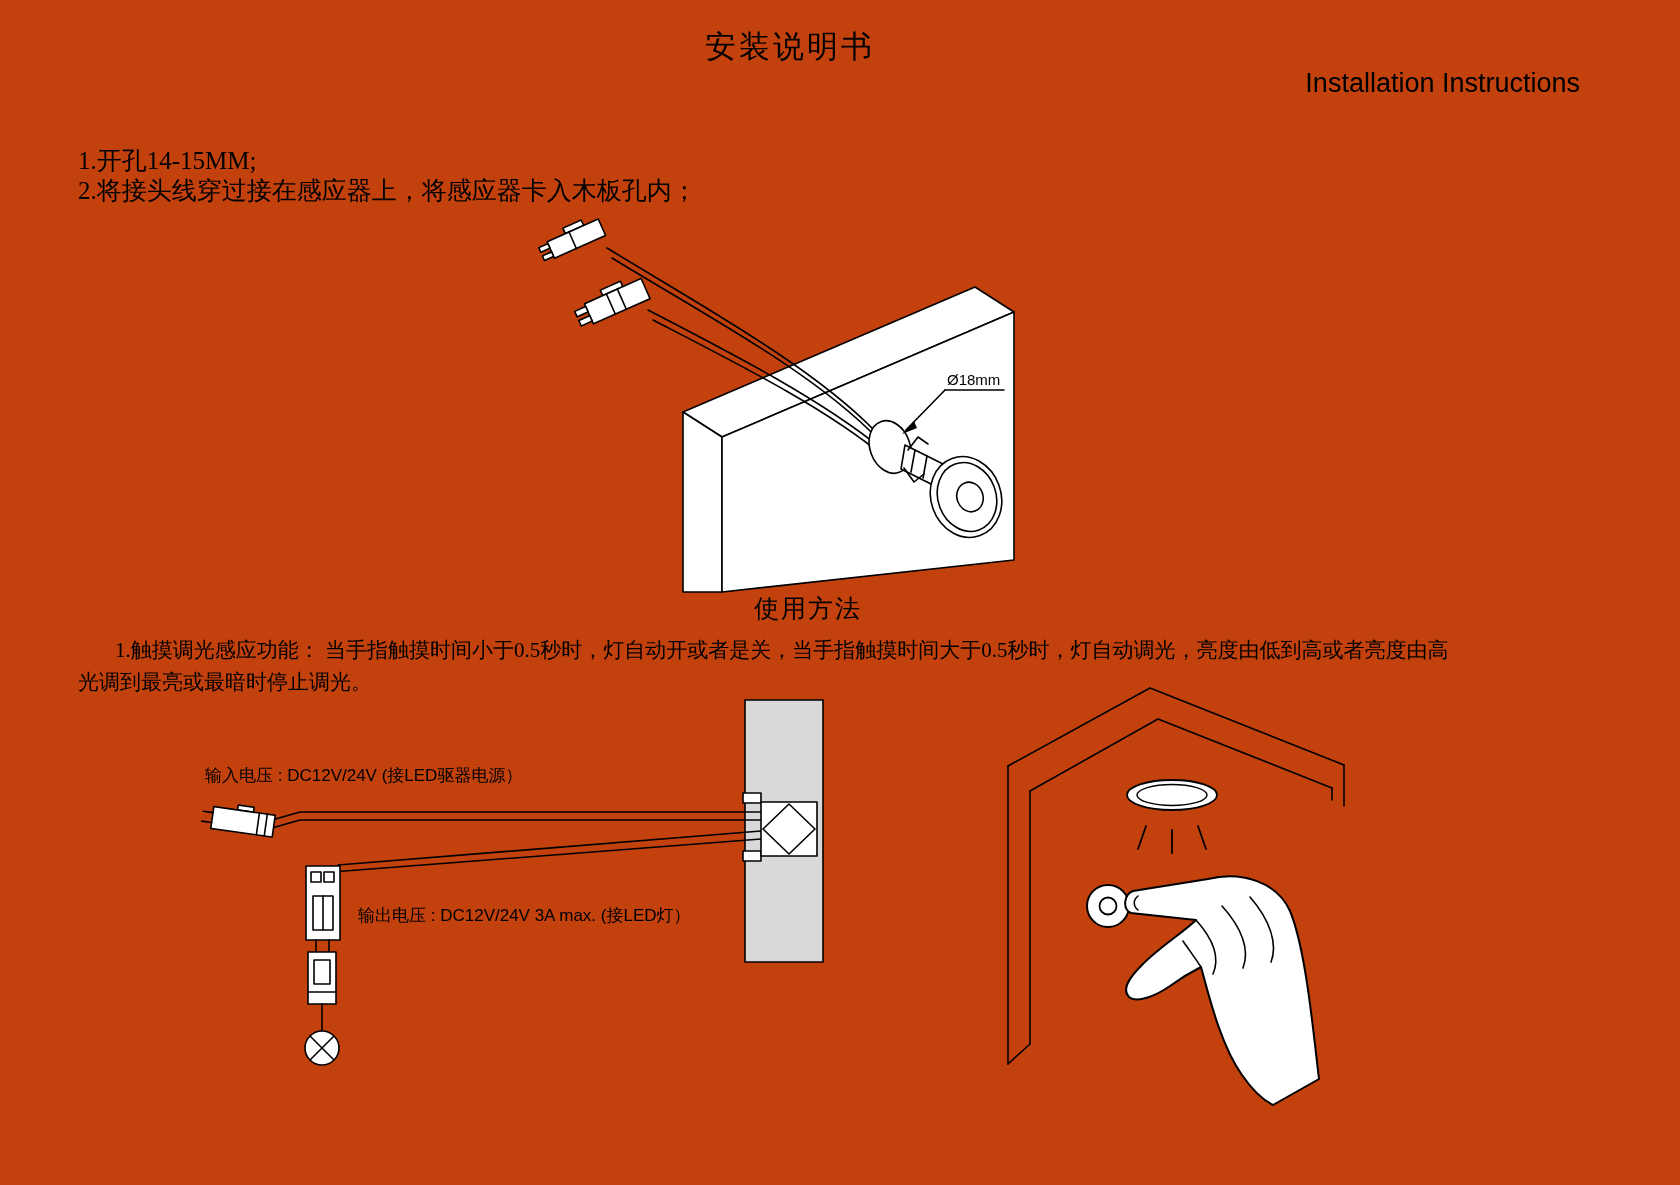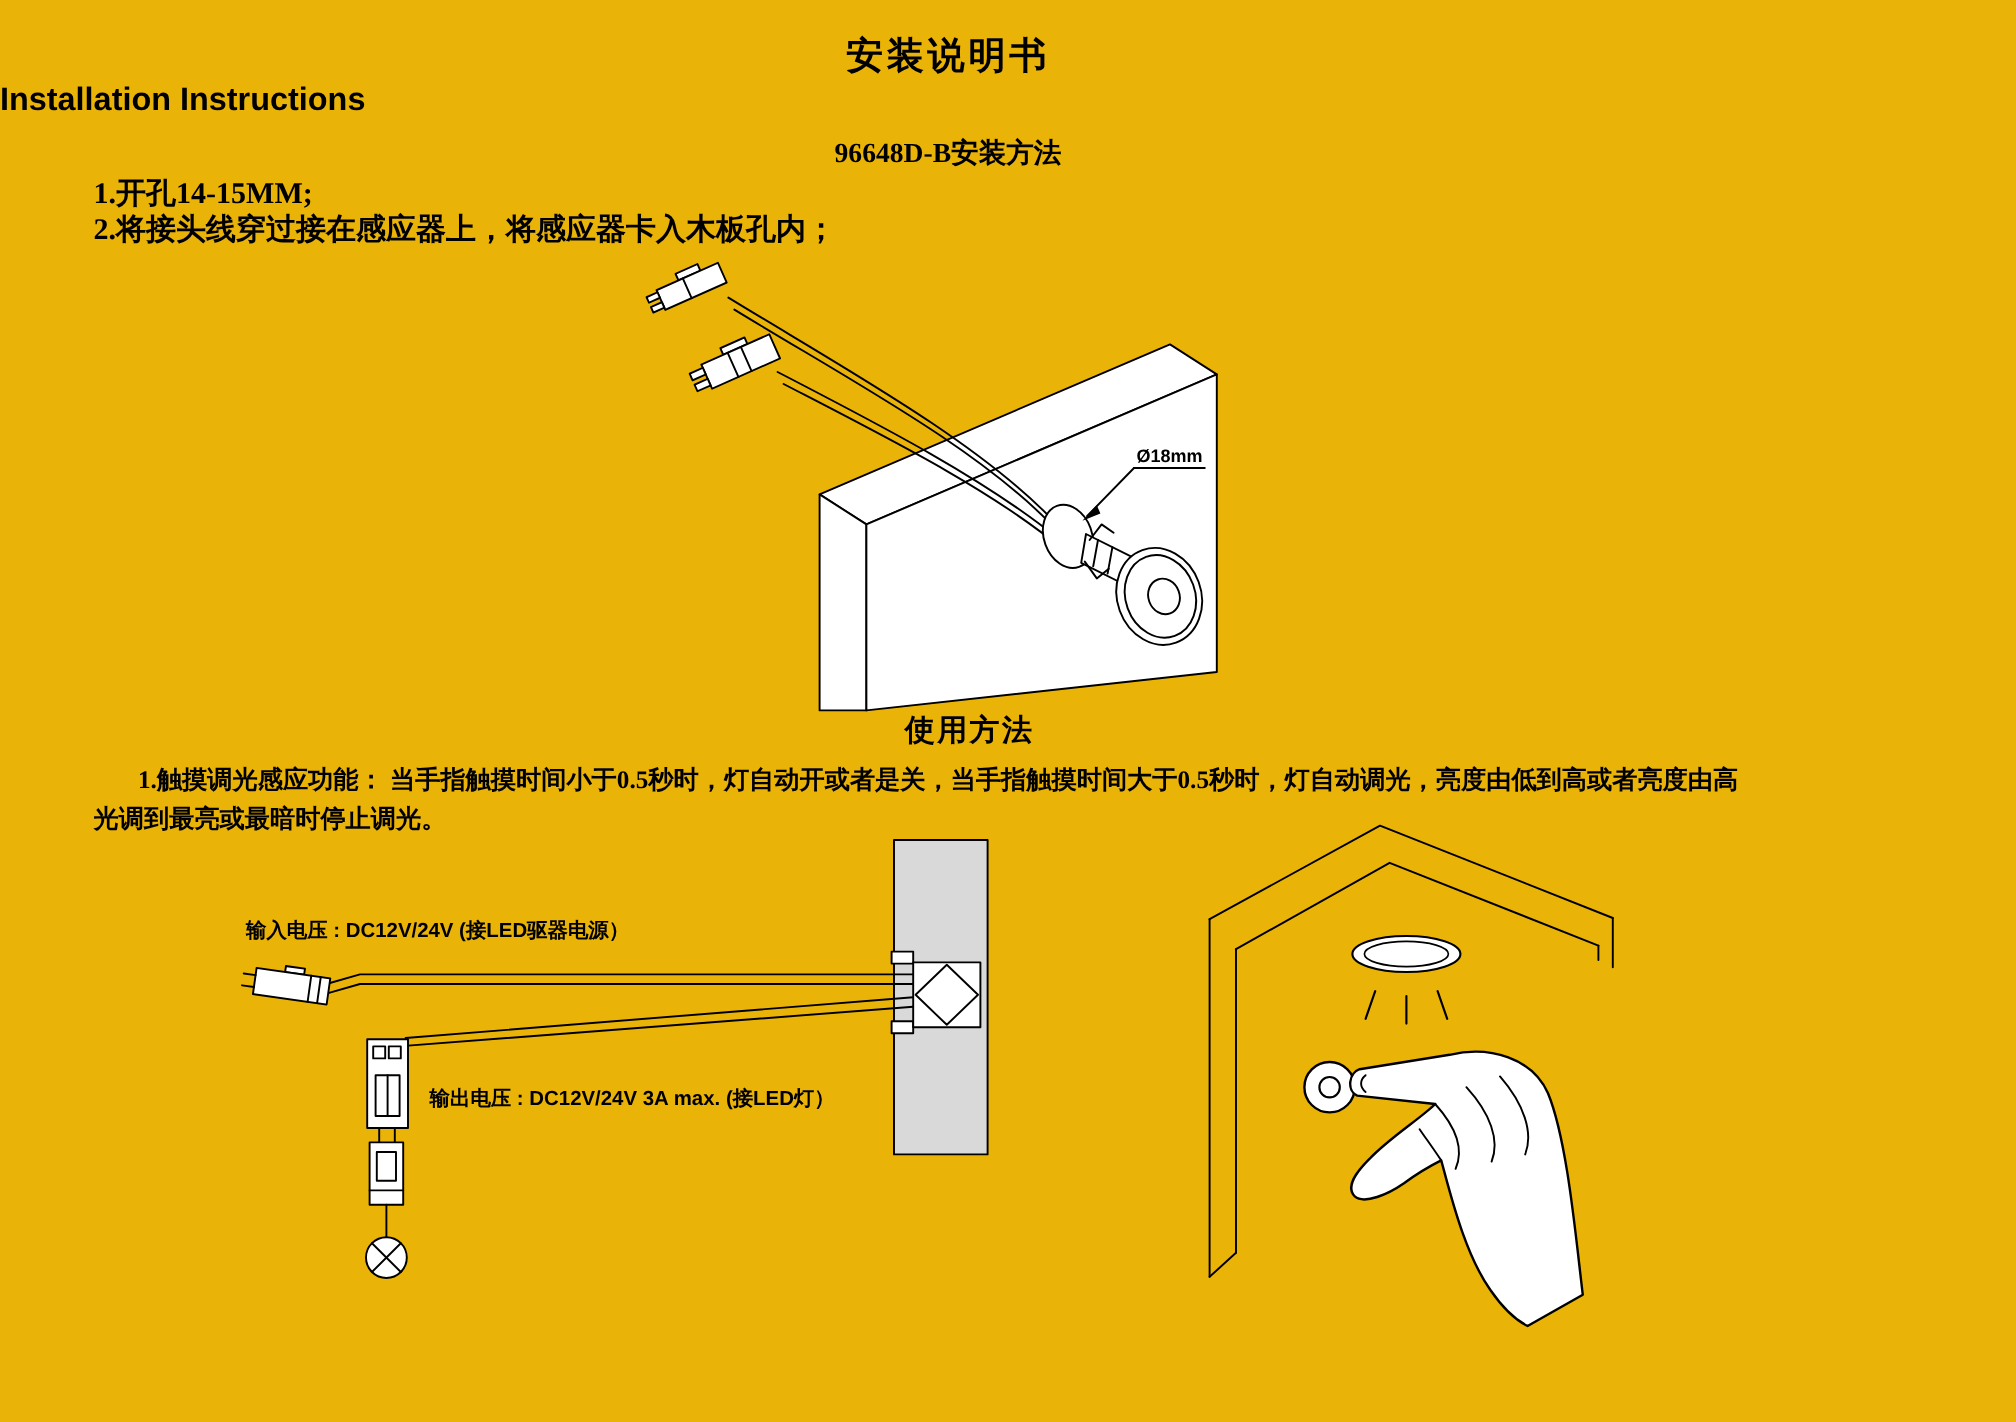--- a/index.html
+++ b/index.html
@@ -1,31 +1,30 @@
 <!DOCTYPE html>
 <html><head>
 <meta charset="utf-8">
 <style>
   * { margin:0; padding:0; box-sizing:border-box; }
   html,body { background:#ffffff; }
   .page {
     position:relative; width:1680px; height:1185px;
-    background:#eab308; color:#000;
+    background:#c2410c; color:#000;
     font-family:"Liberation Serif", serif;
     overflow:hidden;
-    font-weight:bold;
   }
   .abs { position:absolute; }
   .title-cn {
     top:26px; left:0; width:1580px; text-align:center;
     font-size:31px; letter-spacing:3px;
     font-family:"Liberation Sans", sans-serif;
   }
   .title-en {
-    top:68px; left:0; width:1580px; text-align:left;
+    top:68px; left:0; width:1580px; text-align:right;
     font-size:27px;
     font-family:"Liberation Sans", sans-serif;
   }
   .subtitle {
     top:112px; left:0; width:1580px; text-align:center;
     font-size:23px;
   }
   .step { left:78px; font-size:25px; white-space:nowrap; }
   .step1 { top:144px; }
   .step2 { top:174px; }
@@ -45,21 +44,20 @@
     fill:#000;
   }
 </style>
 </head>
 <body>
 
 <div class="page">
 
   <div class="abs title-cn">安装说明书</div>
   <div class="abs title-en">Installation Instructions</div>
-  <div class="abs subtitle">96648D-B安装方法</div>
 
   <div class="abs step step1">1.开孔14-15MM;</div>
   <div class="abs step step2">2.将接头线穿过接在感应器上，将感应器卡入木板孔内；</div>
 
   <div class="abs usage-heading">使用方法</div>
   <div class="abs usage-text u1">1.触摸调光感应功能： 当手指触摸时间小于0.5秒时，灯自动开或者是关，当手指触摸时间大于0.5秒时，灯自动调光，亮度由低到高或者亮度由高</div>
   <div class="abs usage-text u2">光调到最亮或最暗时停止调光。</div>
 
   <svg class="diagrams" width="1680" height="1185" viewBox="0 0 1680 1185">
 

